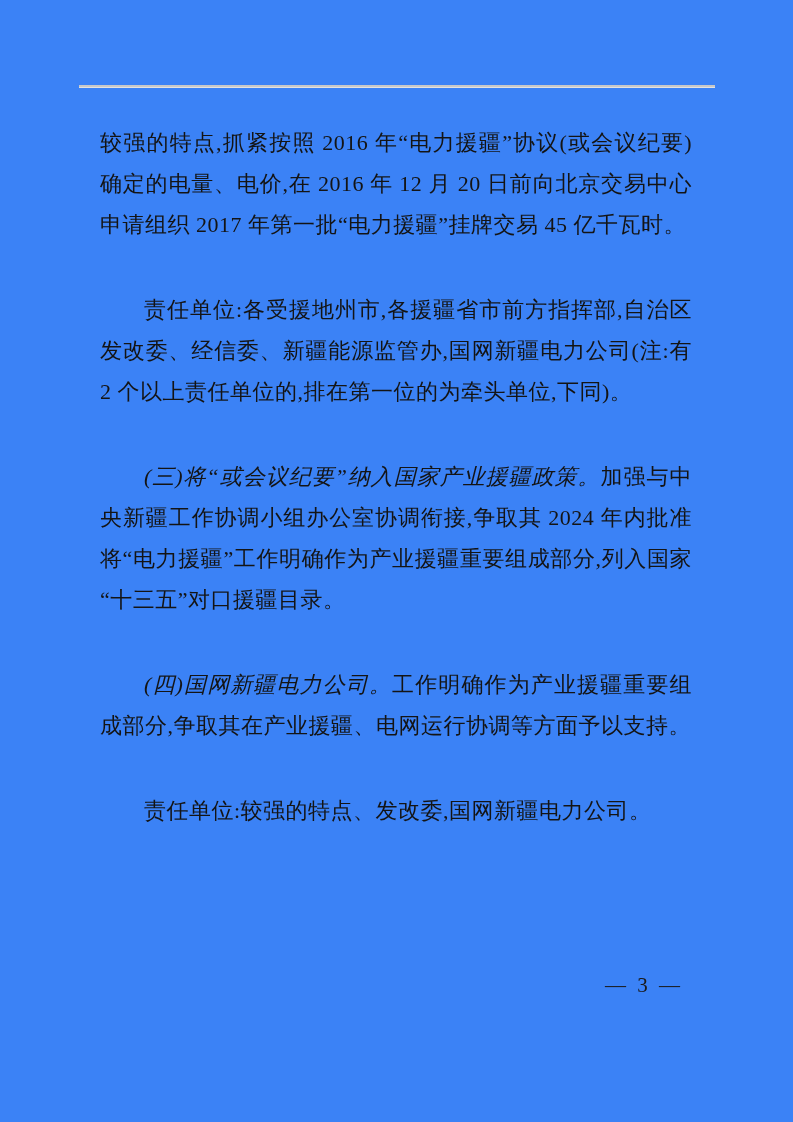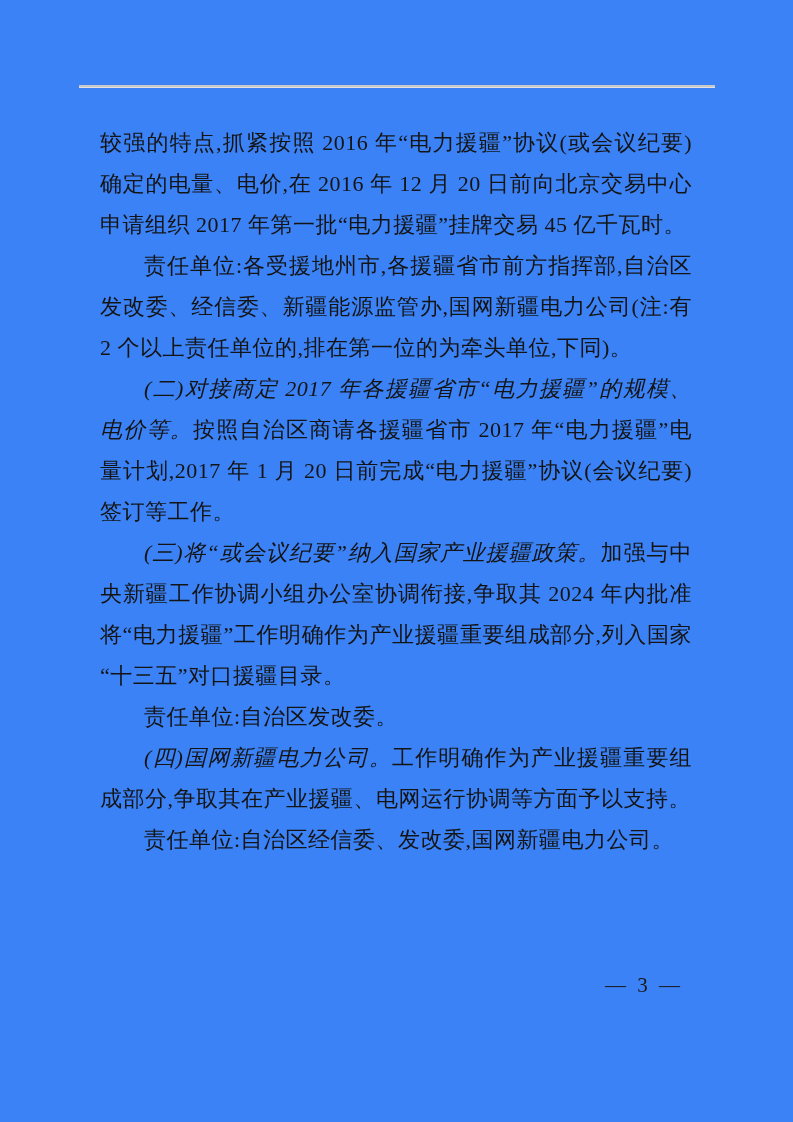--- a/index.html
+++ b/index.html
@@ -35,20 +35,21 @@
     text-align: justify;
     text-justify: inter-character;
     letter-spacing: 0.5px;
   }
   .content p {
     margin: 0;
     padding: 0;
   }
   .content p.indent {
     text-indent: 2em;
+    margin-top: 44px;
   }
   .kai {
     font-style: italic;
   }
   .page-number {
     position: absolute;
     right: 110px;
     top: 972px;
     font-size: 21px;
     line-height: 26px;
@@ -67,38 +68,32 @@
   <div class="content">
 
     <p>
       <span>较强的特点,抓紧按照 2016 年“电力援疆”协议(或会议纪要)确定的电量、电价,在 2016 年 12 月 20 日前向北京交易中心申请组织 2017 年第一批“电力援疆”挂牌交易 45 亿千瓦时。</span>
     </p>
 
     <p class="indent">
       <span>责任单位:各受援地州市,各援疆省市前方指挥部,自治区发改委、经信委、新疆能源监管办,国网新疆电力公司(注:有 2 个以上责任单位的,排在第一位的为牵头单位,下同)。</span>
     </p>
 
-    <p class="indent">
-      <span class="kai">(二)对接商定 2017 年各援疆省市“电力援疆”的规模、电价等。</span><span>按照自治区商请各援疆省市 2017 年“电力援疆”电量计划,2017 年 1 月 20 日前完成“电力援疆”协议(会议纪要)签订等工作。</span>
-    </p>
 
 
     <p class="indent">
       <span class="kai">(三)将“或会议纪要”纳入国家产业援疆政策。</span><span>加强与中央新疆工作协调小组办公室协调衔接,争取其 2024 年内批准将“电力援疆”工作明确作为产业援疆重要组成部分,列入国家“十三五”对口援疆目录。</span>
     </p>
 
-    <p class="indent">
-      <span>责任单位:自治区发改委。</span>
-    </p>
 
     <p class="indent">
       <span class="kai">(四)国网新疆电力公司。</span><span>工作明确作为产业援疆重要组成部分,争取其在产业援疆、电网运行协调等方面予以支持。</span>
     </p>
 
     <p class="indent">
-      <span>责任单位:自治区经信委、发改委,国网新疆电力公司。</span>
+      <span>责任单位:较强的特点、发改委,国网新疆电力公司。</span>
     </p>
 
   </div>
 
   <div class="page-number">— 3 —</div>
 
 </div>
 
 </body></html>

